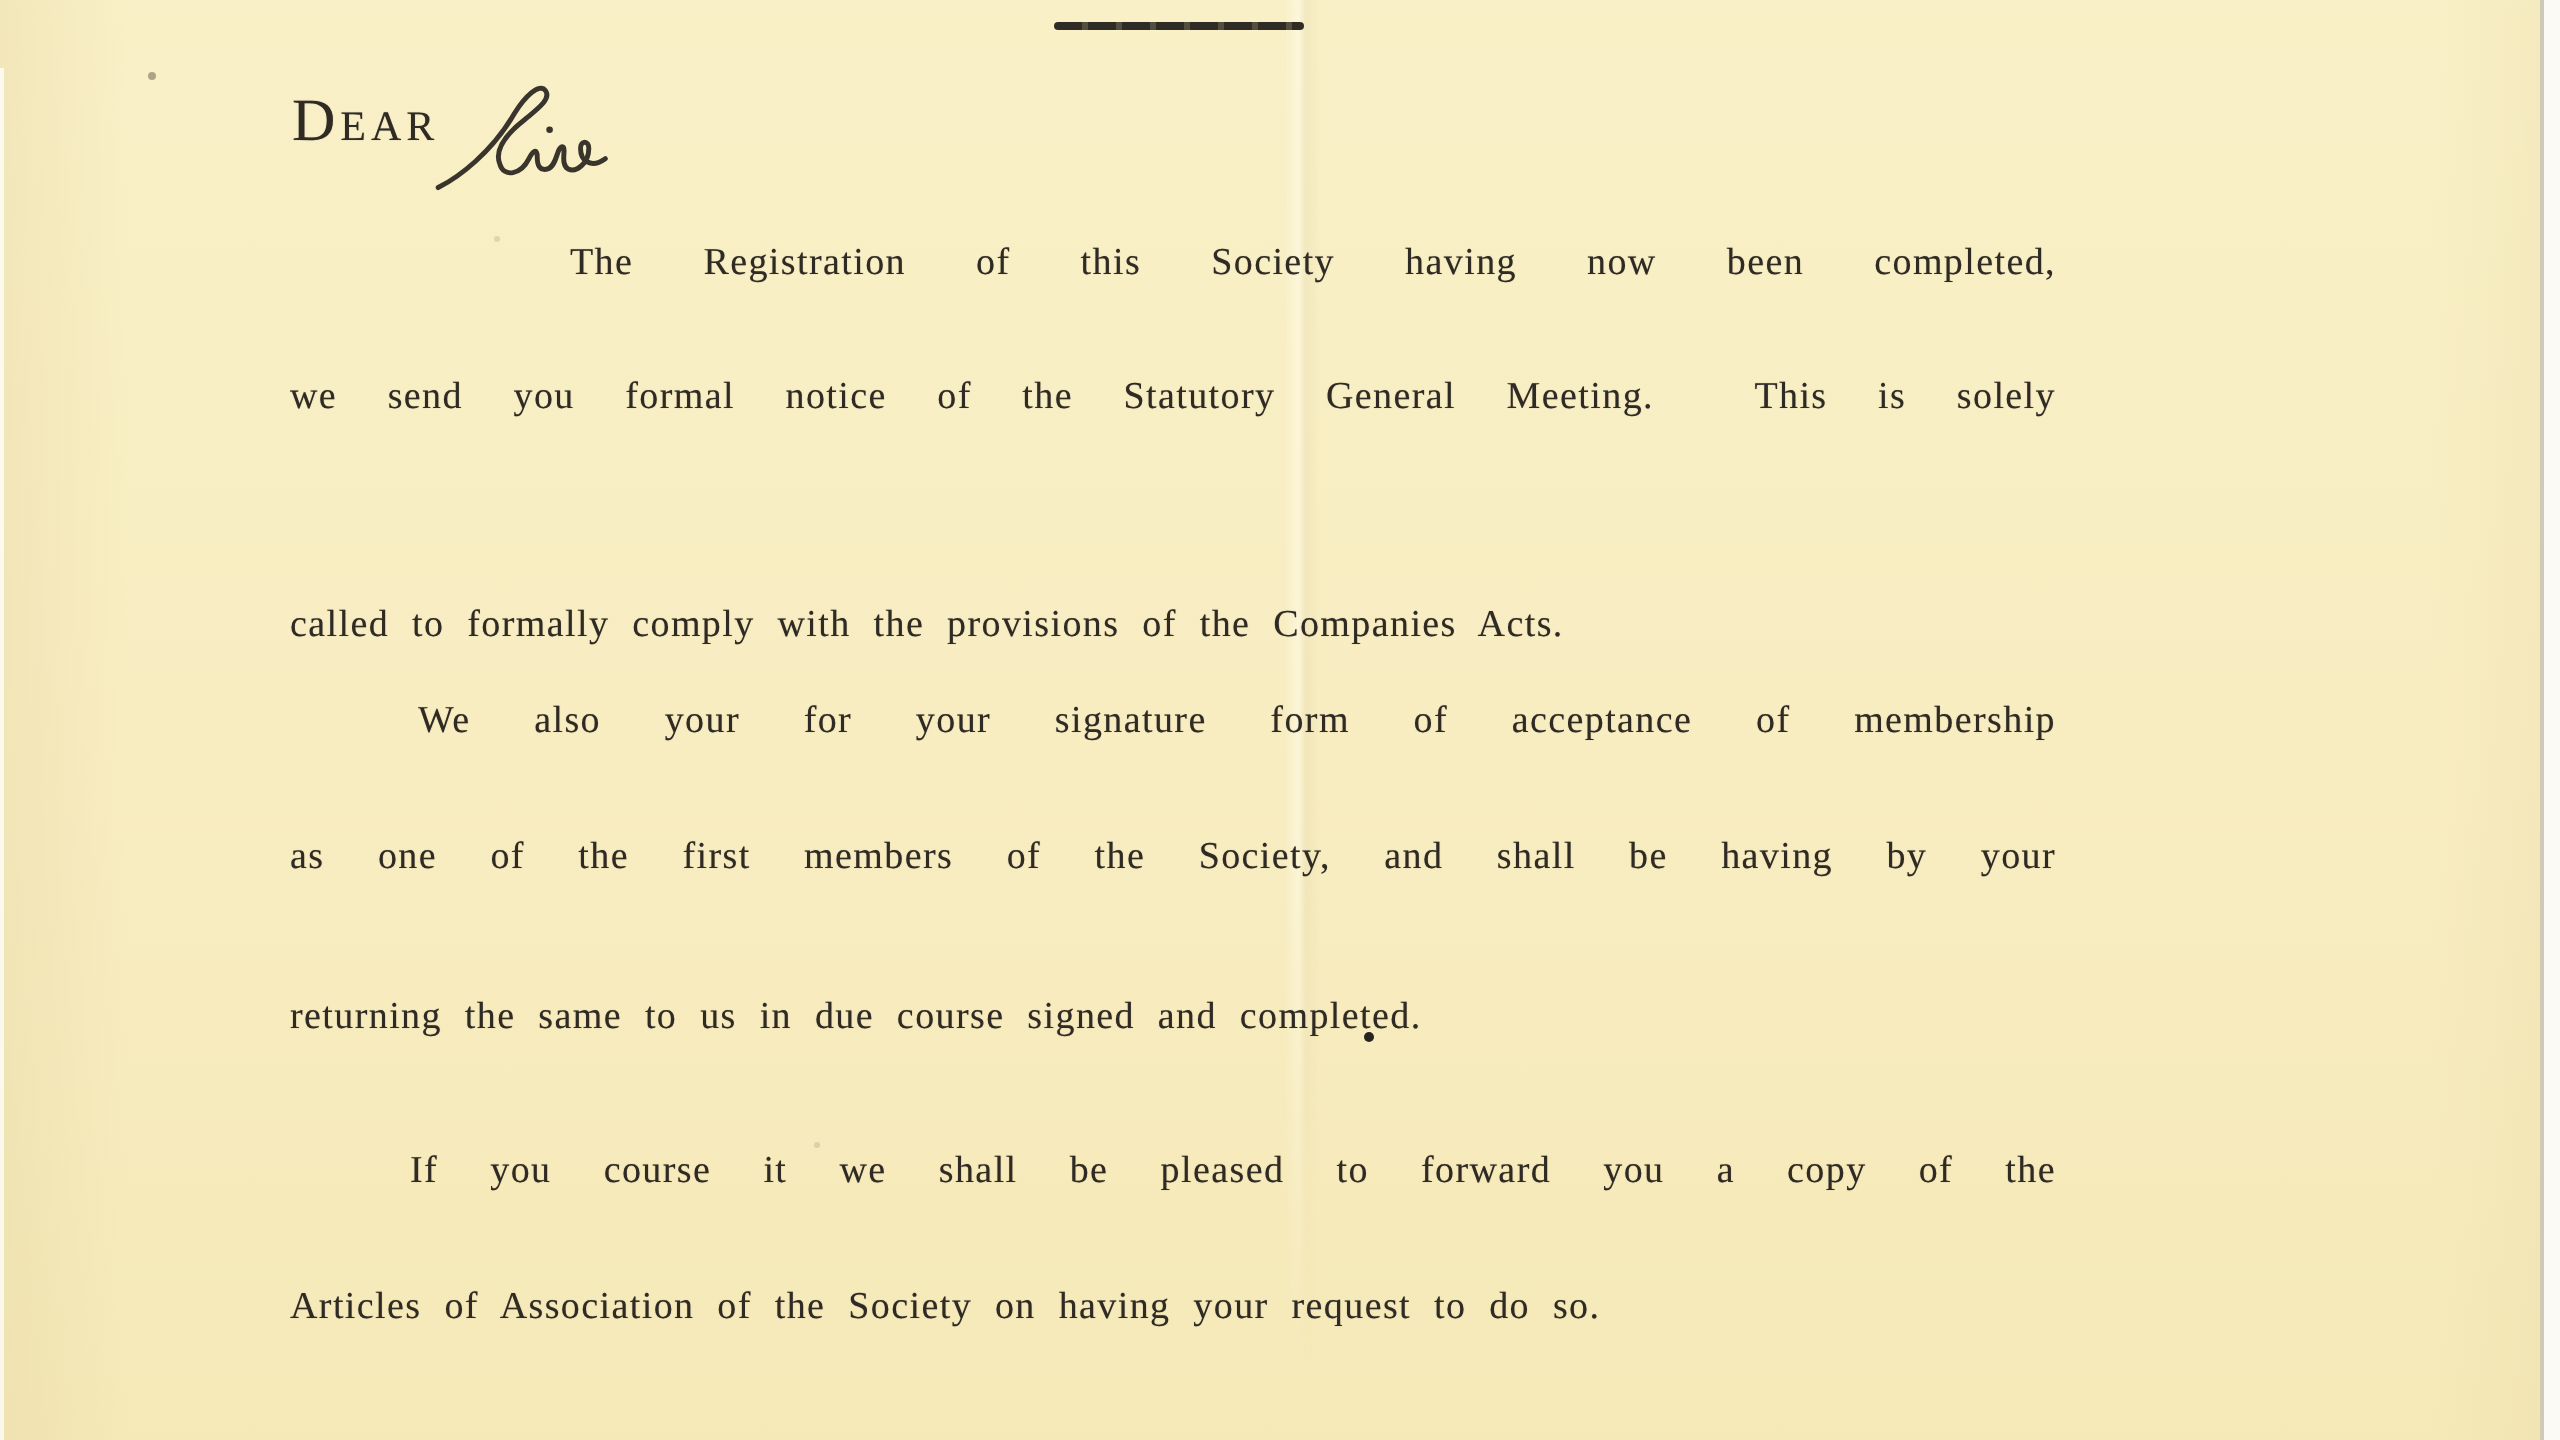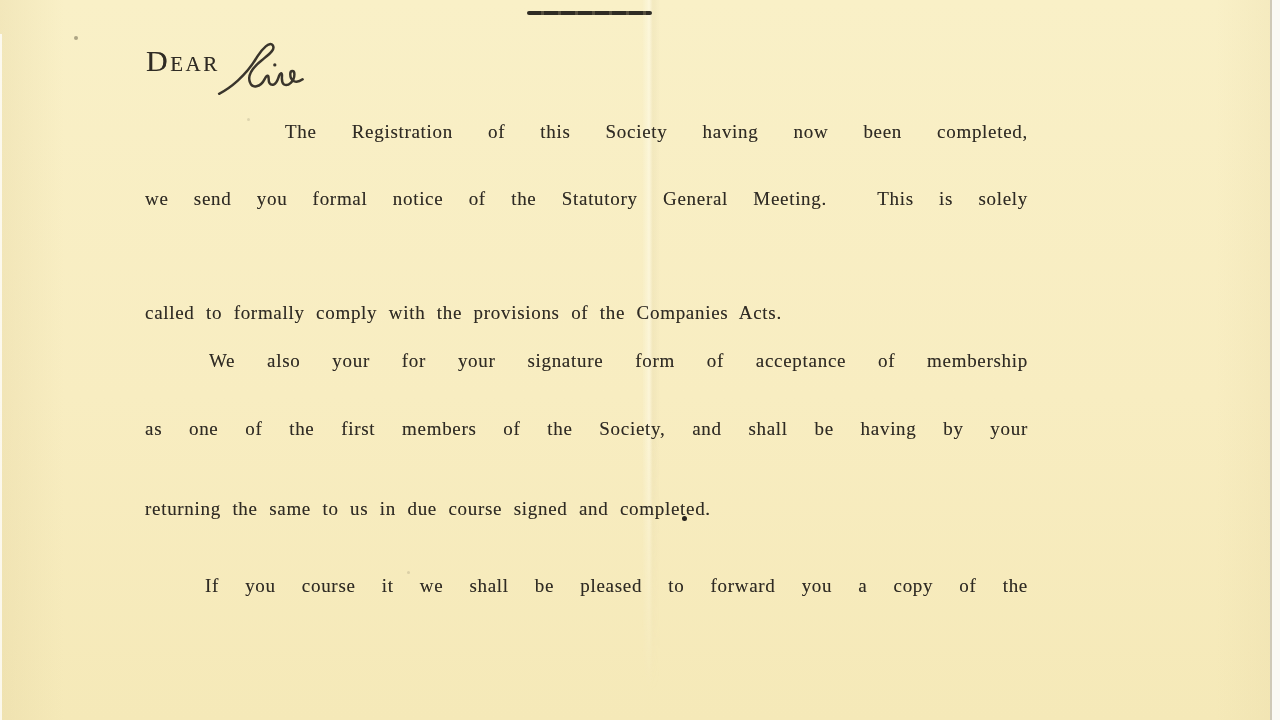--- a/index.html
+++ b/index.html
@@ -96,14 +96,15 @@
 
   <div class="line l1 justify ind-p1">The Registration of this Society having now been completed,</div>
   <div class="line l2 justify">we send you formal notice of the Statutory General Meeting.&nbsp; This is solely</div>
   <div class="line l3 lastline">called to formally comply with the provisions of the Companies Acts.</div>
 
   <div class="line l4 justify ind-p2">We also your for your signature form of acceptance of membership</div>
   <div class="line l5 justify">as one of the first members of the Society, and shall be having by your</div>
   <div class="line l6 lastline">returning the same to us in due course signed and completed.</div>
 
   <div class="line l7 justify ind-p3">If you course it we shall be pleased to forward you a copy of the</div>
+  <div class="line l8 lastline">Articles of Association of the Society on having your request to do so.</div>
 
 </div>
 
 </body></html>

